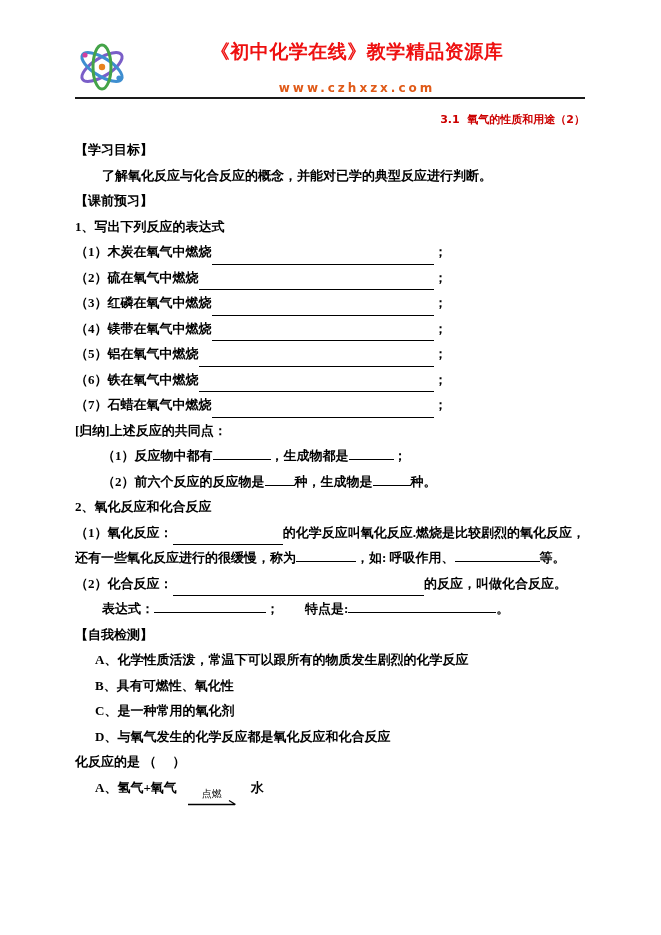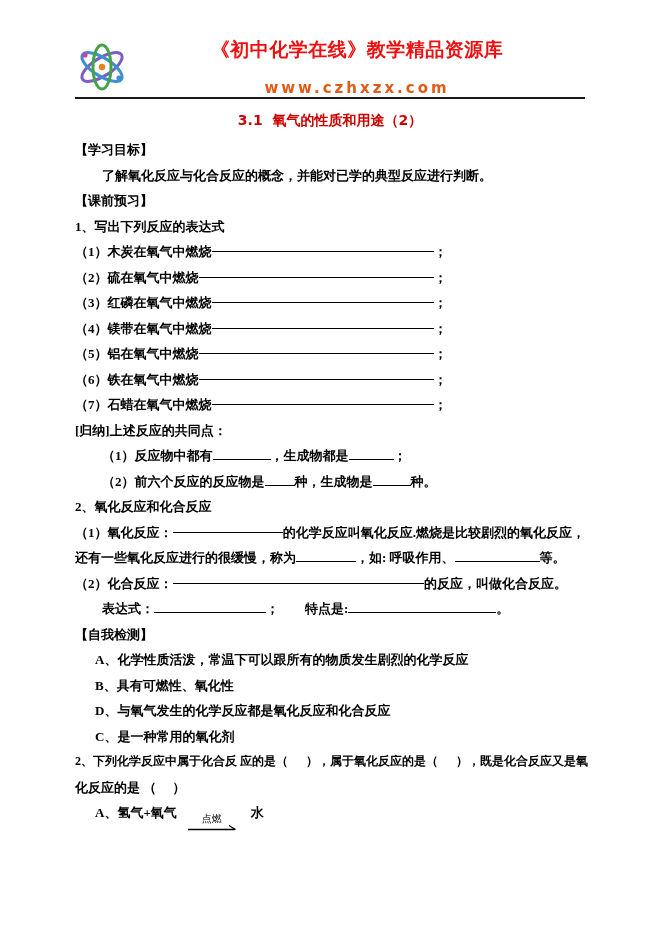--- a/index.html
+++ b/index.html
@@ -2,29 +2,29 @@
 <html><head>
 <meta charset="utf-8">
 <style>
   html,body{margin:0;padding:0;}
   body{width:661px;height:935px;background:#ffffff;font-family:"DejaVu Sans","Liberation Sans",sans-serif;}
   .page{position:relative;width:661px;height:935px;background:#fff;padding:40px 76px 0 75px;box-sizing:border-box;color:#000;overflow:hidden;}
   .hdr{display:flex;align-items:center;height:54px;}
   .logo{width:54px;height:48px;flex:0 0 auto;}
   .brand{flex:1;text-align:center;}
   .brand-title{color:#ee1010;font-size:19px;font-weight:700;letter-spacing:.5px;line-height:24px;white-space:pre;}
-  .brand-url{color:#e05a18;font-size:15px;font-weight:700;letter-spacing:3px;margin-top:18px;}
+  .brand-url{color:#e05a18;font-size:12px;font-weight:700;letter-spacing:3px;margin-top:18px;}
   .rule{height:0;border:none;border-top:2px solid #1a1a1a;margin:3px 0 0 0;}
-  .doc-title{color:#cc0000;font-size:14px;font-weight:700;text-align:center;margin:11px 0 7px 0;line-height:20px;white-space:pre;}
+  .doc-title{color:#cc0000;font-size:11px;font-weight:700;text-align:right;margin:11px 0 7px 0;line-height:20px;white-space:pre;}
   .line{font-size:13px;font-weight:700;height:25.5px;line-height:25.5px;white-space:nowrap;font-family:Liberation Serif, serif;}
   .pre{white-space:pre;}
   .tight{font-size:12px;}
   .indent{padding-left:27px;}
   .indent2{padding-left:20px;}
-  .flexline{display:flex;align-items:center;}
+  .flexline{display:flex;align-items:flex-end;}
   .rline{width:372px;}
   .oxline{width:510px;}
   .combline{width:492px;}
   .bflex{flex:1 1 auto;border-bottom:1px solid #000;}
   .b{display:inline-block;border-bottom:1px solid #000;height:4px;}
   .b58{width:58px}.b45{width:45px}.b30{width:30px}.b38{width:38px}
   .b60{width:60px}.b85{width:85px}.b112{width:112px}.b148{width:148px}
   .gap24{margin-left:26px;}
   .cond{display:inline-flex;flex-direction:column;align-items:center;vertical-align:-5px;margin:0 4px 0 10px;}
   .cond-t{font-size:10px;font-weight:400;line-height:10px;}
@@ -130,26 +130,25 @@
 
   <div class="line indent"><span>表达式：</span><span class="b b112"></span><span>；</span><span class="gap24">特点是:</span><span class="b b148"></span><span>。</span></div>
 
   <div class="line">【自我检测】</div>
 
   <div id="option-list">
   <div class="line indent2"><span>A、化学性质活泼，常温下可以跟所有的物质发生剧烈的化学反应</span></div>
 
   <div class="line indent2"><span>B、具有可燃性、氧化性</span></div>
 
+  <div class="line indent2"><span>C、是一种常用的氧化剂</span></div>
+
   <div class="line indent2"><span>D、与氧气发生的化学反应都是氧化反应和化合反应</span></div>
-
-  <div class="line indent2"><span>C、是一种常用的氧化剂</span></div>
 </div>
 
-  <div class="line pre tight">2、下列化学反应中属于化合反 应的是（      ），属于氧化反应的是（      ），既是化合反应又是氧</div>
   <div class="line pre">化反应的是 （     ）</div>
 
   <div class="line indent2"><span>A、氢气+氧气</span><span class="cond">
         <span class="cond-t">点燃</span>
         <svg width="50" height="7" viewBox="0 0 50 7">
           <path d="M1 5.5 H48 M42 1.5 L48.5 5.5" stroke="#000" stroke-width="1.3" fill="none"></path>
         </svg>
       </span><span class="prod">水</span></div>
 
 </div>

